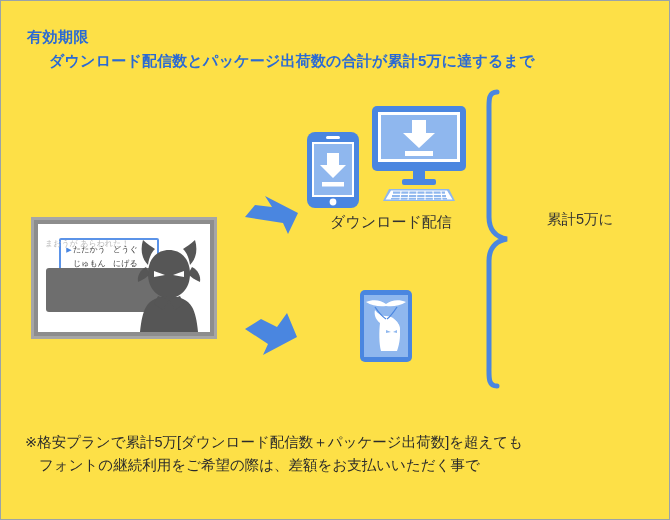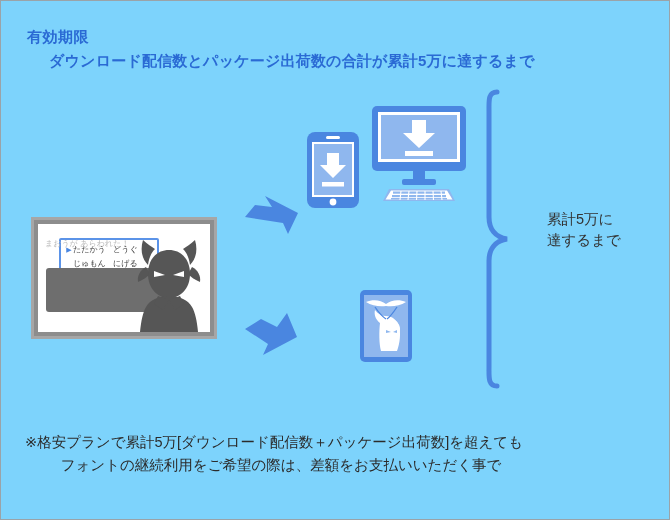--- a/index.html
+++ b/index.html
@@ -10,21 +10,21 @@
     width: 670px;
     height: 520px;
     font-family: "Liberation Sans", "DejaVu Sans", sans-serif;
     background: #ffffff;
   }
   #page {
     position: relative;
     width: 670px;
     height: 520px;
     box-sizing: border-box;
-    background: #7dd3fc;
+    background: #fde047;
     border: 1px solid #9aa3a8;
     overflow: hidden;
   }
 
   
   .hdr-title {
     position: absolute;
     left: 26px;
     top: 27px;
     font-size: 15px;
@@ -170,21 +170,20 @@
 
   
   #footnote {
     position: absolute;
     left: 24px;
     top: 430px;
     font-size: 14.5px;
     color: #2b2b2b;
     line-height: 23px;
     white-space: nowrap;
-    text-align: center;
   }
   .fn-indent { padding-left: 14px; }
 </style>
 </head>
 <body>
 
 <div id="page">
 
   <div class="hdr-title">有効期限</div>
   <div class="hdr-sub">ダウンロード配信数とパッケージ出荷数の合計が累計5万に達するまで</div>
@@ -274,20 +273,21 @@
       <g stroke="#ffffff" stroke-width="1.1">
         <line x1="32" y1="86" x2="31" y2="95"></line>
         <line x1="40" y1="86" x2="39" y2="95"></line>
         <line x1="48" y1="86" x2="47.5" y2="95"></line>
         <line x1="56" y1="86" x2="56" y2="95"></line>
         <line x1="64" y1="86" x2="64.5" y2="95"></line>
         <line x1="72" y1="86" x2="73" y2="95"></line>
       </g>
     </svg>
   </div>
+  <div id="label-download">ダウンロード配信</div>
 
   <svg id="pkg-group" viewBox="0 0 54 74">
     <rect x="1" y="1" width="52" height="72" rx="5" fill="#4a86e0"></rect>
     <rect x="5" y="6" width="44" height="62" fill="#8fb7ee"></rect>
     <g fill="#ffffff">
 
       <path d="M7 13 C14 10 22 11 27 15 C32 11 40 10 47 13 C41 17 33 18 27 17 C21 18 13 17 7 13 Z"></path>
 
       <path d="M21 34 C16 30 15 25 16 21 C19 25 23 27 27 27 C33 27 38 31 40 37 C42 44 41 54 38 62 L22 62 C20 55 20 42 21 34 Z"></path>
       <path d="M30 30 C26 31 23 35 23 40 C23 46 27 50 32 50 C37 50 41 46 41 40 C41 35 37 31 33 30 Z"></path>
@@ -300,21 +300,20 @@
       <path d="M16 18 C20 24 24 28 27 30"></path>
       <path d="M38 18 C34 24 31 28 28 30"></path>
     </g>
   </svg>
 
   <svg id="brace" viewBox="0 0 46 300">
     <path d="M12 3 C3 3 4 12 4 22 L4 128 C4 140 10 148 22 150 C10 152 4 160 4 172 L4 278 C4 288 3 297 12 297" stroke="#4a86e0" stroke-width="5" fill="none" stroke-linecap="round"></path>
   </svg>
   <div id="brace-note">
     <div>累計5万に</div>
-    <div>達するまで</div>
   </div>
 
   <div id="footnote">
     <div>※格安プランで累計5万[ダウンロード配信数＋パッケージ出荷数]を超えても</div>
     <div class="fn-indent">フォントの継続利用をご希望の際は、差額をお支払いいただく事で</div>
   </div>
 
 </div>
 
 </body></html>

